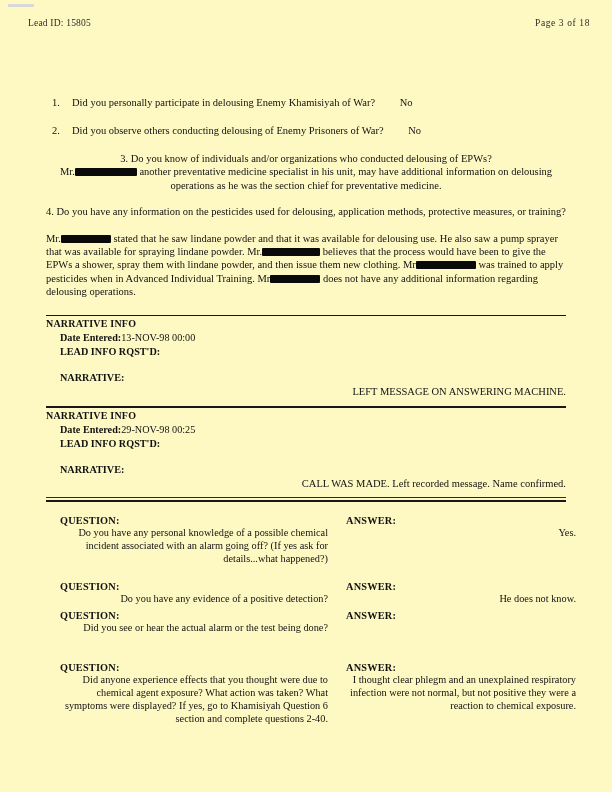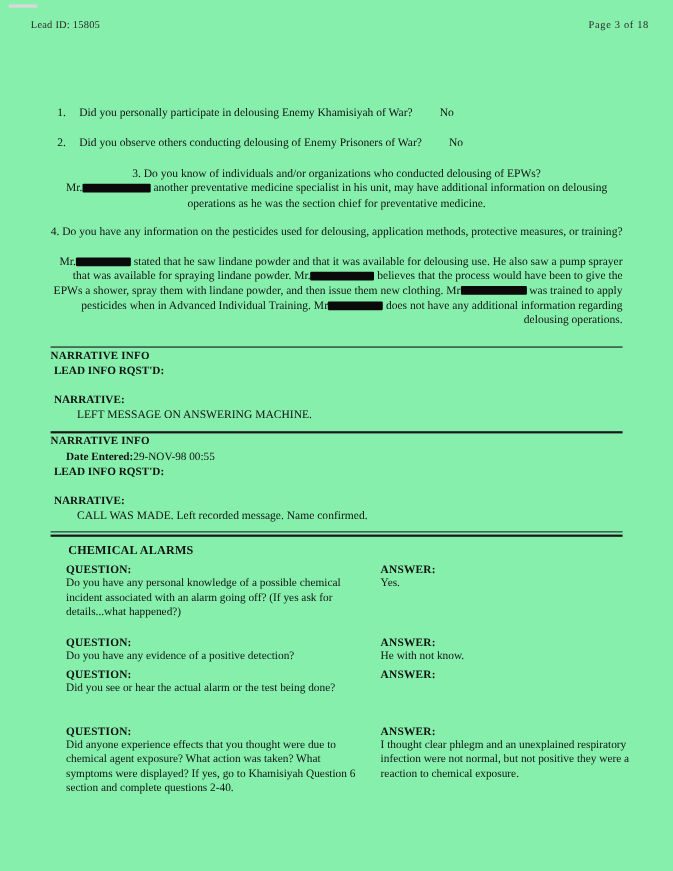--- a/index.html
+++ b/index.html
@@ -4,21 +4,21 @@
 <style>
   html, body {
     margin: 0;
     padding: 0;
     background: #ffffff;
   }
   .page {
     position: relative;
     width: 612px;
     height: 792px;
-    background: #86efac;
+    background: #fef9c3;
     font-family: "Liberation Serif", "DejaVu Serif", serif;
     color: #111111;
     overflow: hidden;
     box-sizing: border-box;
   }
   
   .scan-speck {
     position: absolute;
     left: 8px;
     top: 4px;
@@ -88,21 +88,20 @@
     margin-bottom: 13px;
     text-align: center;
   }
   .q-block .q-title {
     display: block;
   }
   .q-para {
     font-size: 10.5px;
     line-height: 13.4px;
     margin: 0;
-    text-align: right;
   }
   .q-tail {
     font-size: 10.5px;
     line-height: 13.4px;
     margin: 14px 0 0 18px;
   }
 
   
   .redact {
     display: inline-block;
@@ -143,28 +142,29 @@
     font-size: 10px;
     letter-spacing: 0.2px;
     margin-top: 1px;
   }
   .narr-line {
     margin-left: 14px;
     font-size: 10.2px;
   }
   .narr-line b { font-weight: bold; }
   .narr-label {
-    margin-left: 3px;
+    margin-left: 14px;
     font-weight: bold;
     font-size: 10.2px;
   }
   .narr-spacer { height: 12px; }
   .narr-text {
-    margin-left: 24px;
-    font-size: 10.5px;
+    margin-left: 6px;
+    font-size: 10.5px;
+    text-align: right;
   }
 
   
   .section-title {
     font-weight: bold;
     font-size: 11px;
     margin-left: 16px;
     letter-spacing: 0.2px;
   }
   .qa-grid {
@@ -186,20 +186,21 @@
     width: 230px;
   }
   .qa-label {
     font-weight: bold;
     font-size: 10.3px;
     letter-spacing: 0.2px;
   }
   .qa-text {
     font-size: 10.3px;
     line-height: 13px;
+    text-align: right;
   }
 </style>
 </head>
 <body>
 
 <div class="page">
 
   <div class="scan-speck"></div>
 
   <div class="header">
@@ -233,48 +234,50 @@
     <p class="q-para">
       <span>Mr.</span><span class="redact r-w2"></span><span> stated that he saw lindane powder and that it was available for delousing use.  He also saw a pump sprayer that was available for spraying lindane powder.  Mr.</span><span class="redact r-w3"></span><span> believes that the process would have been to give the EPWs a shower, spray them with lindane powder, and then issue them new clothing.    Mr</span><span class="redact r-w4"></span><span> was trained to apply pesticides when in Advanced Individual Training.  Mr</span><span class="redact r-w5"></span><span> does not have any additional information regarding delousing operations.</span>
     </p>
 
 
     <div style="height:16px"></div>
 
     <div class="rule"></div>
     <div class="narr-block">
       <div class="narr-title">NARRATIVE INFO</div>
+      <div class="narr-line">
+        <b>Date Entered:</b><span>13-NOV-98 00:00</span>
+      </div>
       <div class="narr-label">LEAD INFO RQST'D:</div>
       <div class="narr-spacer"></div>
       <div class="narr-label">NARRATIVE:</div>
       <div class="narr-text">LEFT MESSAGE ON ANSWERING MACHINE.</div>
     </div>
 
     <div style="height:7px"></div>
 
     <div class="rule"></div>
     <div class="narr-block">
       <div class="narr-title">NARRATIVE INFO</div>
       <div class="narr-line">
-        <b>Date Entered:</b><span>29-NOV-98 00:55</span>
+        <b>Date Entered:</b><span>29-NOV-98 00:25</span>
       </div>
       <div class="narr-label">LEAD INFO RQST'D:</div>
       <div class="narr-spacer"></div>
       <div class="narr-label">NARRATIVE:</div>
       <div class="narr-text">CALL WAS MADE. Left recorded message.  Name confirmed.</div>
     </div>
 
     <div style="height:6px"></div>
 
     <div class="rule-thin"></div>
     <div class="rule-gap"></div>
     <div class="rule"></div>
 
     <div style="height:7px"></div>
-    <div class="section-title">CHEMICAL ALARMS</div>
 
     <div class="qa-grid">
 
       <div class="qa-pair" style="height:66px">
         <div class="qa-col-q">
           <div class="qa-label">QUESTION:</div>
           <div class="qa-text">Do you have any personal knowledge of a possible chemical incident associated with an alarm going off? (If yes ask for details...what happened?)</div>
         </div>
         <div class="qa-col-a">
           <div class="qa-label">ANSWER:</div>
@@ -282,21 +285,21 @@
         </div>
       </div>
 
       <div class="qa-pair" style="height:29px">
         <div class="qa-col-q">
           <div class="qa-label">QUESTION:</div>
           <div class="qa-text">Do you have any evidence of a positive detection?</div>
         </div>
         <div class="qa-col-a">
           <div class="qa-label">ANSWER:</div>
-          <div class="qa-text">He with not know.</div>
+          <div class="qa-text">He does not know.</div>
         </div>
       </div>
 
       <div class="qa-pair" style="height:52px">
         <div class="qa-col-q">
           <div class="qa-label">QUESTION:</div>
           <div class="qa-text">Did you see or hear the actual alarm or the test being done?</div>
         </div>
         <div class="qa-col-a">
           <div class="qa-label">ANSWER:</div>

